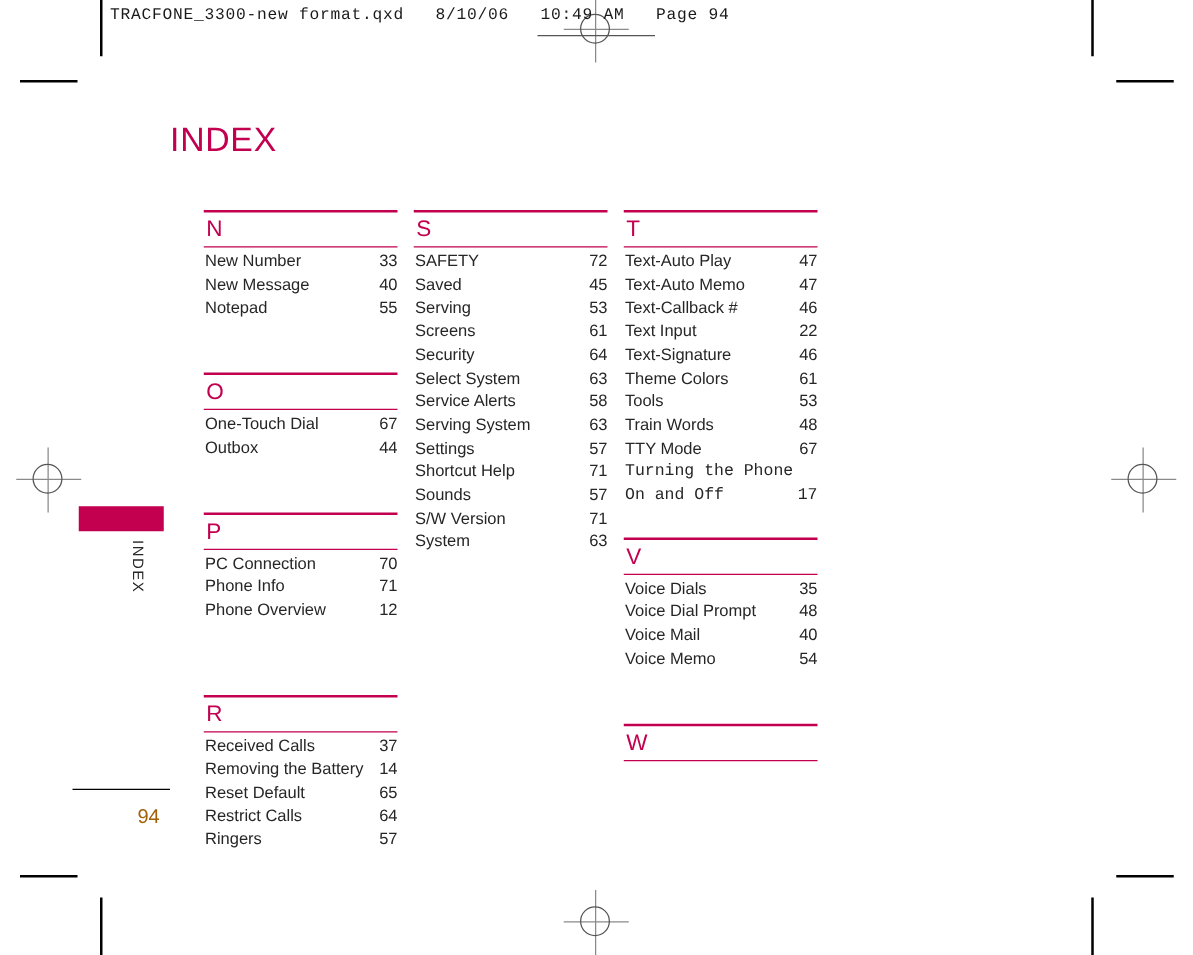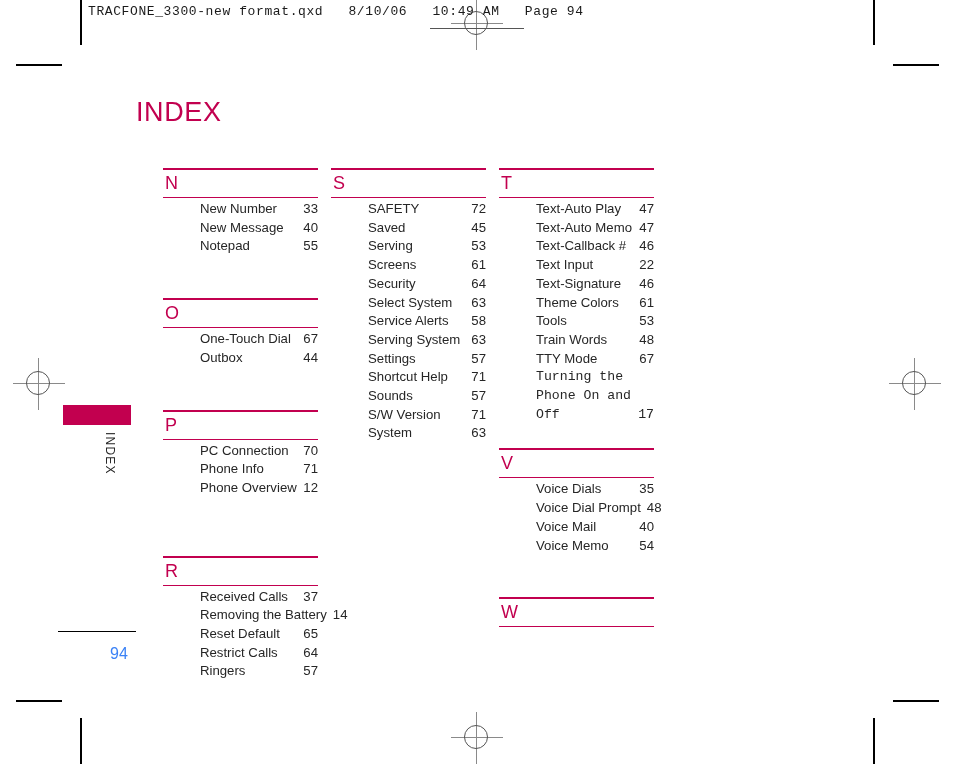--- a/index.html
+++ b/index.html
@@ -122,21 +122,20 @@
   .entries {
     padding-top: 2px;
   }
   .entry {
     display: flex;
     align-items: baseline;
     font-size: 13.2px;
     color: #262626;
     line-height: 18.7px;
     padding-left: 1px;
-    margin-left: 36px;
   }
   .entry .label {
     flex: 1 1 auto;
     white-space: nowrap;
   }
   .entry .page {
     flex: 0 0 auto;
     text-align: center;
     padding-left: 6px;
   }
@@ -185,21 +184,21 @@
     top: 631px;
     width: 78px;
     height: 1px;
     background: #000000;
   }
   .folio {
     position: absolute;
     left: 110px;
     top: 645px;
     font-size: 16px;
-    color: #3b82f6;
+    color: #a16207;
   }
 </style>
 </head>
 <body>
 
 <div class="mark" style="left:80px; top:0px; width:2px; height:45px;"></div>
 <div class="mark" style="left:16px; top:64px; width:46px; height:2px;"></div>
 <div class="mark" style="left:873px; top:0px; width:2px; height:45px;"></div>
 <div class="mark" style="left:893px; top:64px; width:46px; height:2px;"></div>
 <div class="mark" style="left:80px; top:718px; width:2px; height:46px;"></div>

